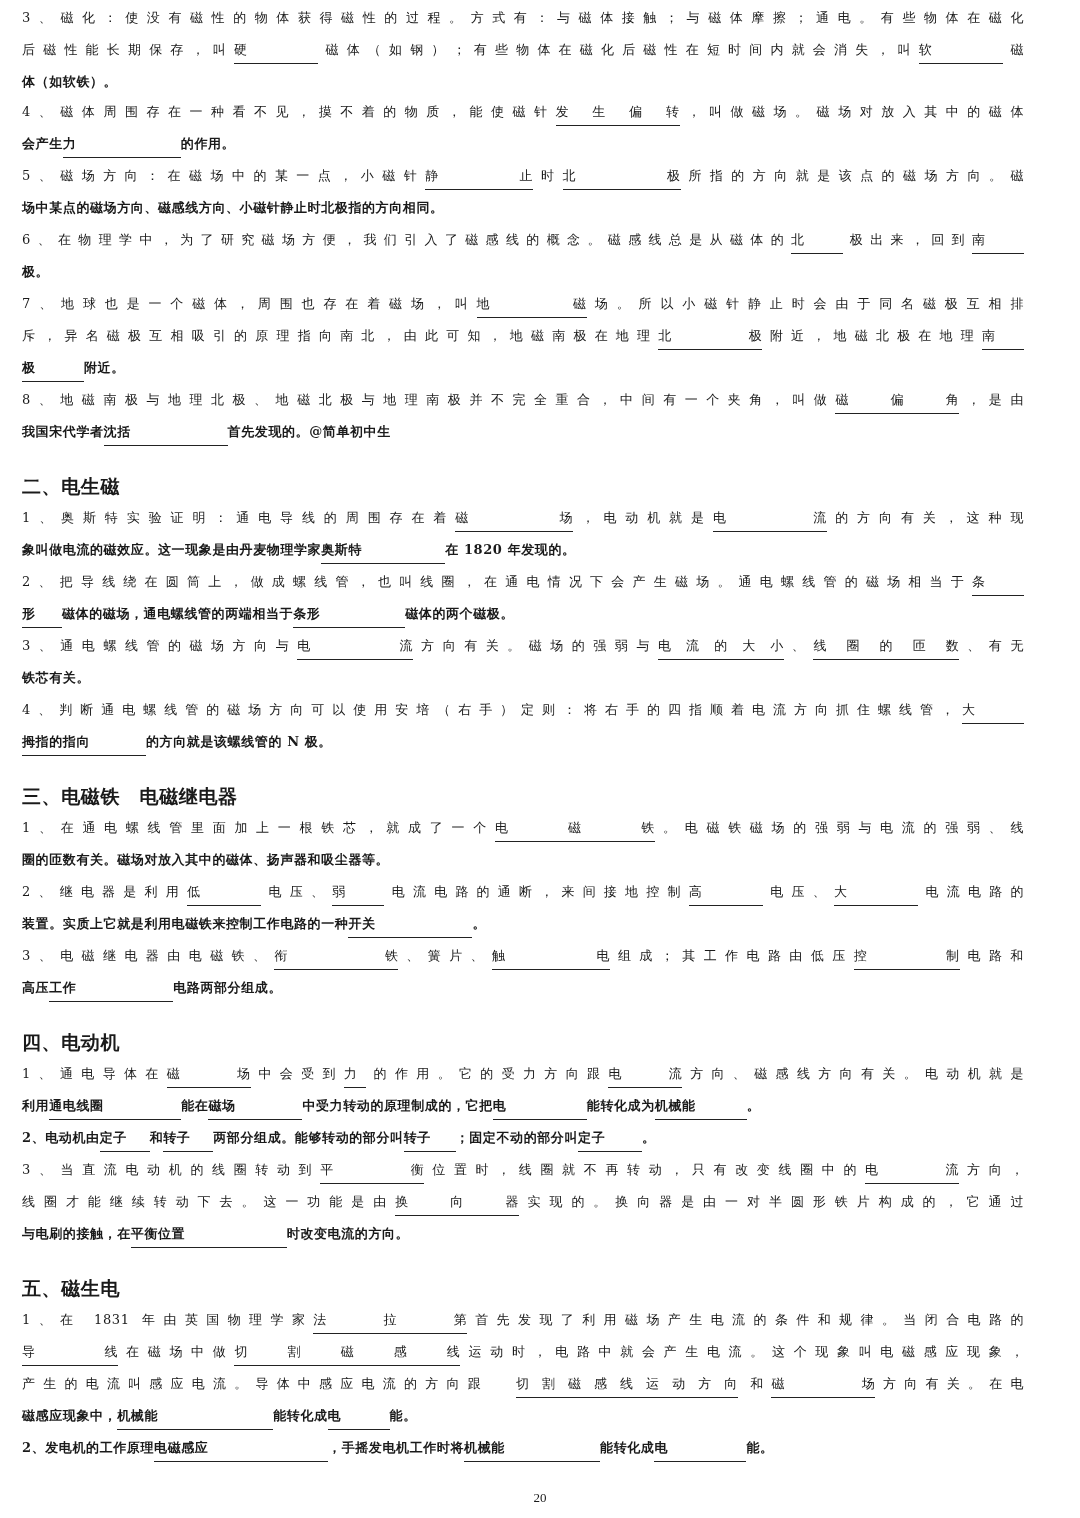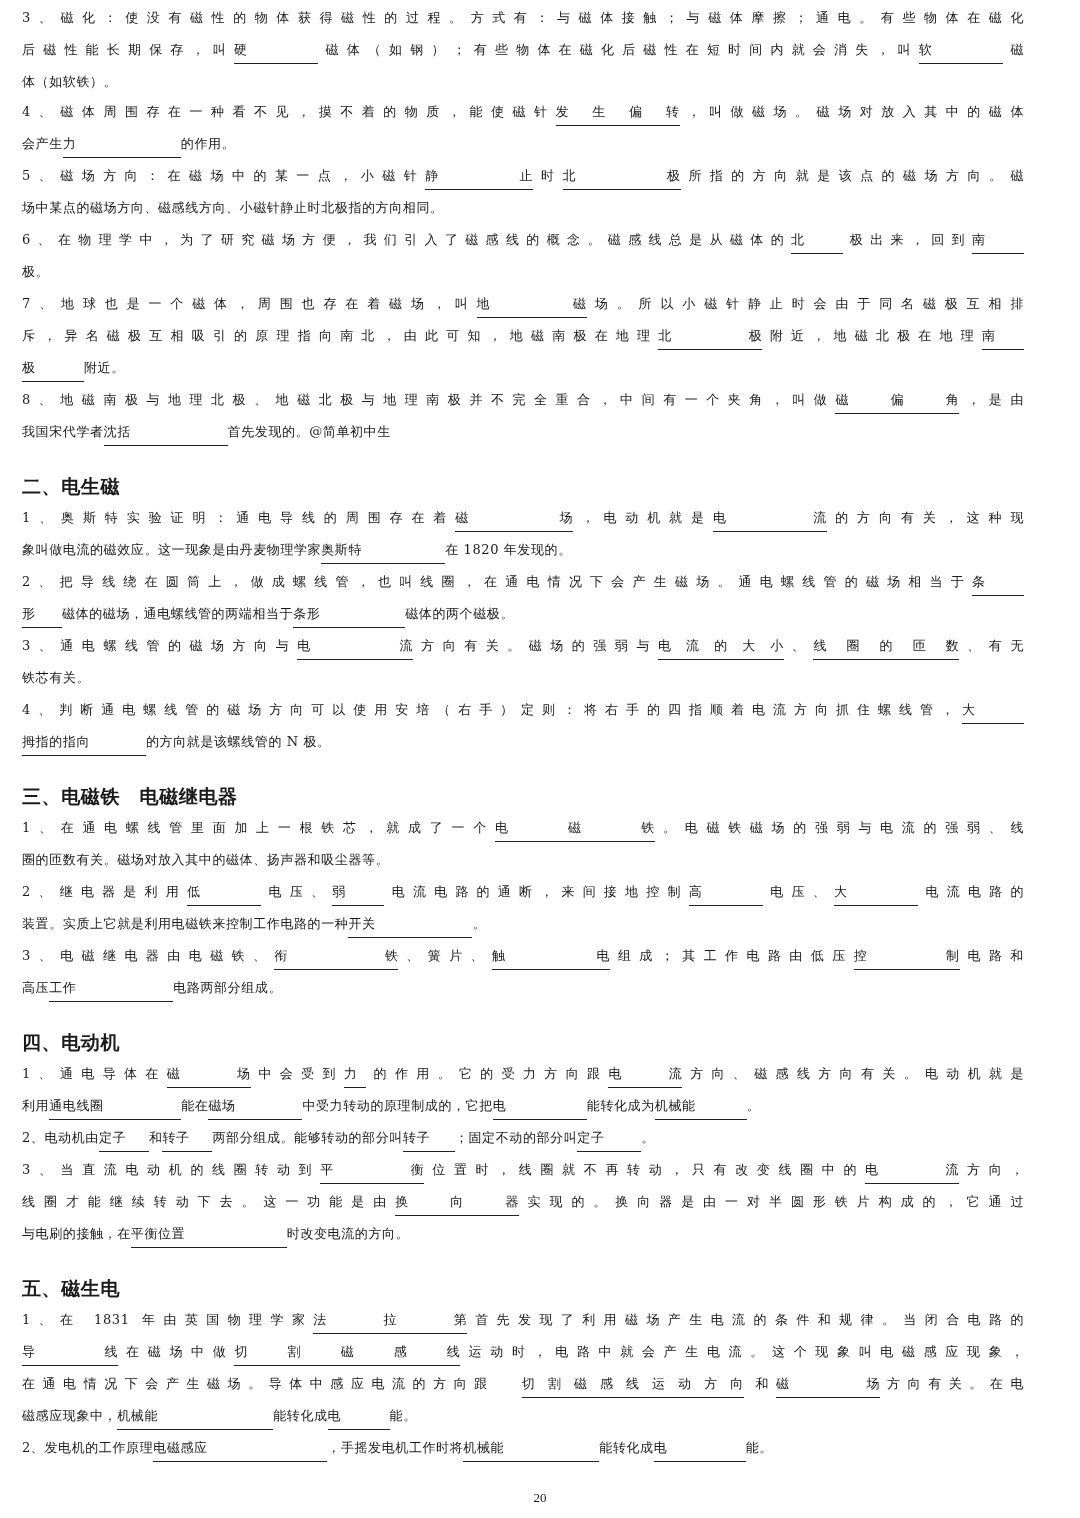--- a/index.html
+++ b/index.html
@@ -8,21 +8,21 @@
     font-family: "DejaVu Serif", "Liberation Serif", serif;
     color: #1a1a1a;
   }
   .page { position: absolute; left: 22px; top: 0; width: 1002px; }
   .line {
     position: absolute; left: 0; width: 1002px; height: 32px;
     font-size: 13px; line-height: 32px; white-space: nowrap;
     letter-spacing: 0.6px;
     text-align: justify; text-align-last: justify;
   }
-  .line.short { text-align-last: left; }
+  .line.short { text-align-last: left; font-weight: bold; }
   .heading { font-weight: bold; font-family: "DejaVu Sans", "Liberation Sans", sans-serif; font-size: 19px; text-align-last: left; }
   .blank {
     display: inline-block; border-bottom: 1.5px solid #222; line-height: 26px;
     text-align: center; white-space: nowrap;
   }
   .pagenum {
     position: absolute; top: 1490px; left: 0; width: 1080px; text-align: center;
     font-size: 13px; font-family: "Liberation Serif", serif;
   }
 </style>
@@ -63,17 +63,17 @@
     <div class="line short heading" style="top: 1026px;"><span>四、电动机</span></div>
     <div class="line" style="top: 1058px;"><span>1、通电导体在</span><span class="blank" style="width: 84px;">磁场</span><span>中会受到</span><span class="blank" style="width: 22px;">力</span><span>的作用。它的受力方向跟</span><span class="blank" style="width: 74px;">电流</span><span>方向、磁感线方向有关。电动机就是</span></div>
     <div class="line short" style="top: 1090px;"><span>利用</span><span class="blank" style="width: 132px;">通电线圈</span><span>能在</span><span class="blank" style="width: 94px;">磁场</span><span>中受力转动的原理制成的，它把</span><span class="blank" style="width: 94px;">电</span><span>能转化成为</span><span class="blank" style="width: 92px;">机械能</span><span>。</span></div>
     <div class="line short" style="top: 1122px;"><span>2、电动机由</span><span class="blank" style="width: 50px;">定子</span><span>和</span><span class="blank" style="width: 50px;">转子</span><span>两部分组成。能够转动的部分叫</span><span class="blank" style="width: 52px;">转子</span><span>；固定不动的部分叫</span><span class="blank" style="width: 64px;">定子</span><span>。</span></div>
     <div class="line" style="top: 1154px;"><span>3、当直流电动机的线圈转动到</span><span class="blank" style="width: 104px;">平衡</span><span>位置时，线圈就不再转动，只有改变线圈中的</span><span class="blank" style="width: 94px;">电流</span><span>方向，</span></div>
     <div class="line" style="top: 1186px;"><span>线圈才能继续转动下去。这一功能是由</span><span class="blank" style="width: 124px;">换向器</span><span>实现的。换向器是由一对半圆形铁片构成的，它通过</span></div>
     <div class="line short" style="top: 1218px;"><span>与电刷的接触，在</span><span class="blank" style="width: 156px;">平衡位置</span><span>时改变电流的方向。</span></div>
     <div class="line short heading" style="top: 1272px;"><span>五、磁生电</span></div>
     <div class="line" style="top: 1304px;"><span>1、在 1831 年由英国物理学家</span><span class="blank" style="width: 154px;">法拉第</span><span>首先发现了利用磁场产生电流的条件和规律。当闭合电路的</span></div>
     <div class="line" style="top: 1336px;"><span class="blank" style="width: 96px;">导线</span><span>在磁场中做</span><span class="blank" style="width: 226px;">切割磁感线</span><span>运动时，电路中就会产生电流。这个现象叫电磁感应现象，</span></div>
-    <div class="line" style="top: 1368px;"><span>在通电情况下会产生磁场。导体中感应电流的方向跟</span><span class="blank" style="width: 222px; margin-left: 27px;">切割磁感线运动方向</span><span> 和</span><span class="blank" style="width: 104px;">磁场</span><span>方向有关。在电</span></div>
+    <div class="line" style="top: 1368px;"><span>产生的电流叫感应电流。导体中感应电流的方向跟</span><span class="blank" style="width: 222px; margin-left: 27px;">切割磁感线运动方向</span><span> 和</span><span class="blank" style="width: 104px;">磁场</span><span>方向有关。在电</span></div>
     <div class="line short" style="top: 1400px;"><span>磁感应现象中，</span><span class="blank" style="width: 156px;">机械能</span><span>能转化成</span><span class="blank" style="width: 62px;">电</span><span>能。</span></div>
     <div class="line short" style="top: 1432px;"><span>2、发电机的工作原理</span><span class="blank" style="width: 174px;">电磁感应</span><span>，手摇发电机工作时将</span><span class="blank" style="width: 136px;">机械能</span><span>能转化成</span><span class="blank" style="width: 92px;">电</span><span>能。</span></div>
   </div>
 <div class="pagenum">20</div>
 
 </body></html>

